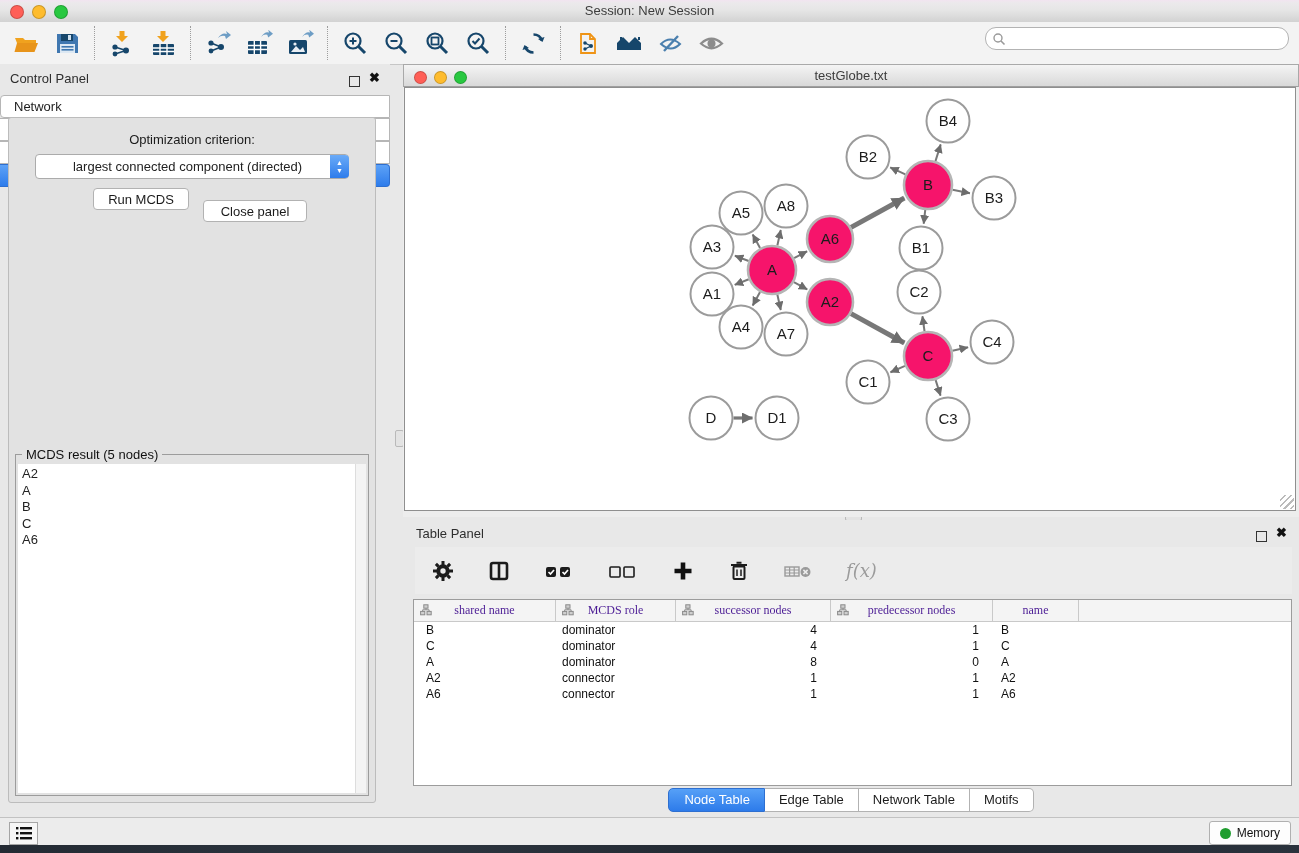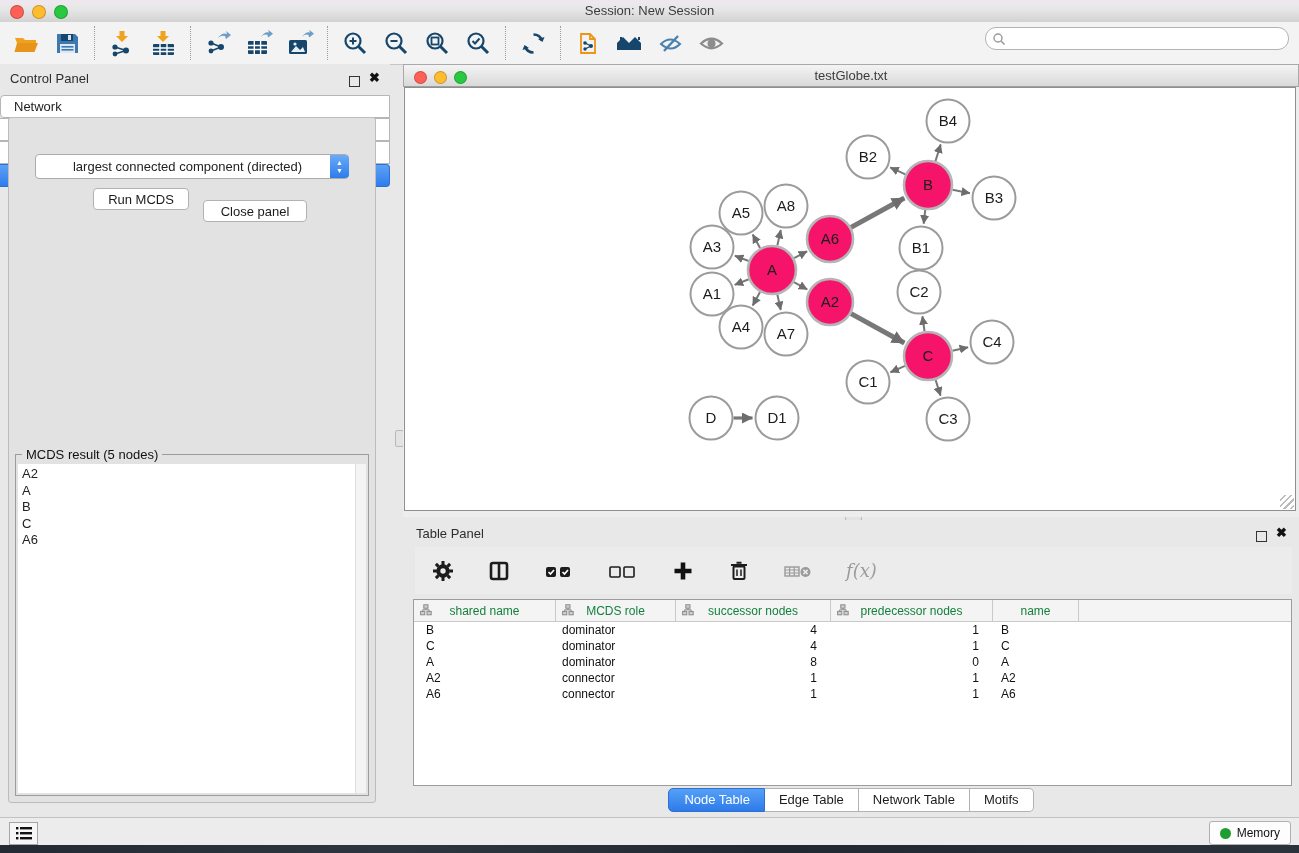--- a/index.html
+++ b/index.html
@@ -67,21 +67,21 @@
   #table-panel{left:403px;top:520px;width:896px;height:296px;background:#e8e8e8;}
   #tp-title{position:absolute;left:13px;top:6px;font-size:13px;color:#2e2e2e;}
   #tp-toolbar{position:absolute;left:12px;top:27px;width:877px;height:47px;background:#ececec;
     display:flex;align-items:center;gap:34px;padding-left:17px;box-sizing:border-box;}
   .dicon{width:22px;height:22px;display:block;}
   #fx-label{font-family:"DejaVu Serif",serif;font-style:italic;font-size:18px;color:#9b9b9b;}
   #node-table{position:absolute;left:10px;top:79px;width:879px;height:187px;background:#fff;
     border:1px solid #9c9c9c;box-sizing:border-box;overflow:hidden;}
   #tbl-header{display:flex;height:21px;background:#f4f4f4;border-bottom:1px solid #c9c9c9;}
   .th{display:flex;align-items:center;justify-content:center;position:relative;
-      font-size:12px;color:#15803d;border-right:1px solid #c9c9c9;box-sizing:border-box;}
+      font-size:12px;color:#4c1d95;border-right:1px solid #c9c9c9;box-sizing:border-box;font-family:Liberation Serif, serif;}
   .th .tree{position:absolute;left:6px;top:4px;}
   .tr{display:flex;height:16px;font-size:12px;color:#111;align-items:center;}
   .td{box-sizing:border-box;white-space:nowrap;overflow:hidden;}
   #bottom-tabs{position:absolute;left:0;top:268px;width:100%;display:flex;justify-content:center;}
   .seg2{height:22px;line-height:22px;padding:0 14px;font-size:13px;background:#fff;
     border:1px solid #b2b2b2;border-left:none;color:#1c1c1c;}
   .seg2:first-child{border-left:1px solid #b2b2b2;border-radius:5px 0 0 5px;padding-left:15px;}
   .seg2:last-child{border-radius:0 5px 5px 0;}
   .seg2.active{background:linear-gradient(#56a0f7,#2d7bea);color:#fff;border-color:#2e6fd0;}
   
@@ -236,20 +236,21 @@
     <span class="abs" style="right:30px;top:9px;"><span class="panel-float"></span></span>
     <span class="abs panel-close" style="right:10px;top:8px;">✖</span>
   </div>
   <div id="cp-tabs">
       <span class="seg">Network</span>
       <span class="seg">Style</span>
       <span class="seg">Select</span>
       <span class="seg active">MCDS</span>
     </div>
   <div id="cp-content">
+    <div id="opt-label">Optimization criterion:</div>
     <div id="criterion-select">
       <span class="val">largest connected component (directed)</span>
       <span class="stepper">
           <span>▲</span>
           <span>▼</span>
         </span>
     </div>
     <button class="push-btn" style="left:84px;top:70px;width:96px;">Run MCDS</button>
     <button class="push-btn" style="left:194px;top:70px;width:104px;margin-top:12px;">Close panel</button>
     <div id="result-group">

